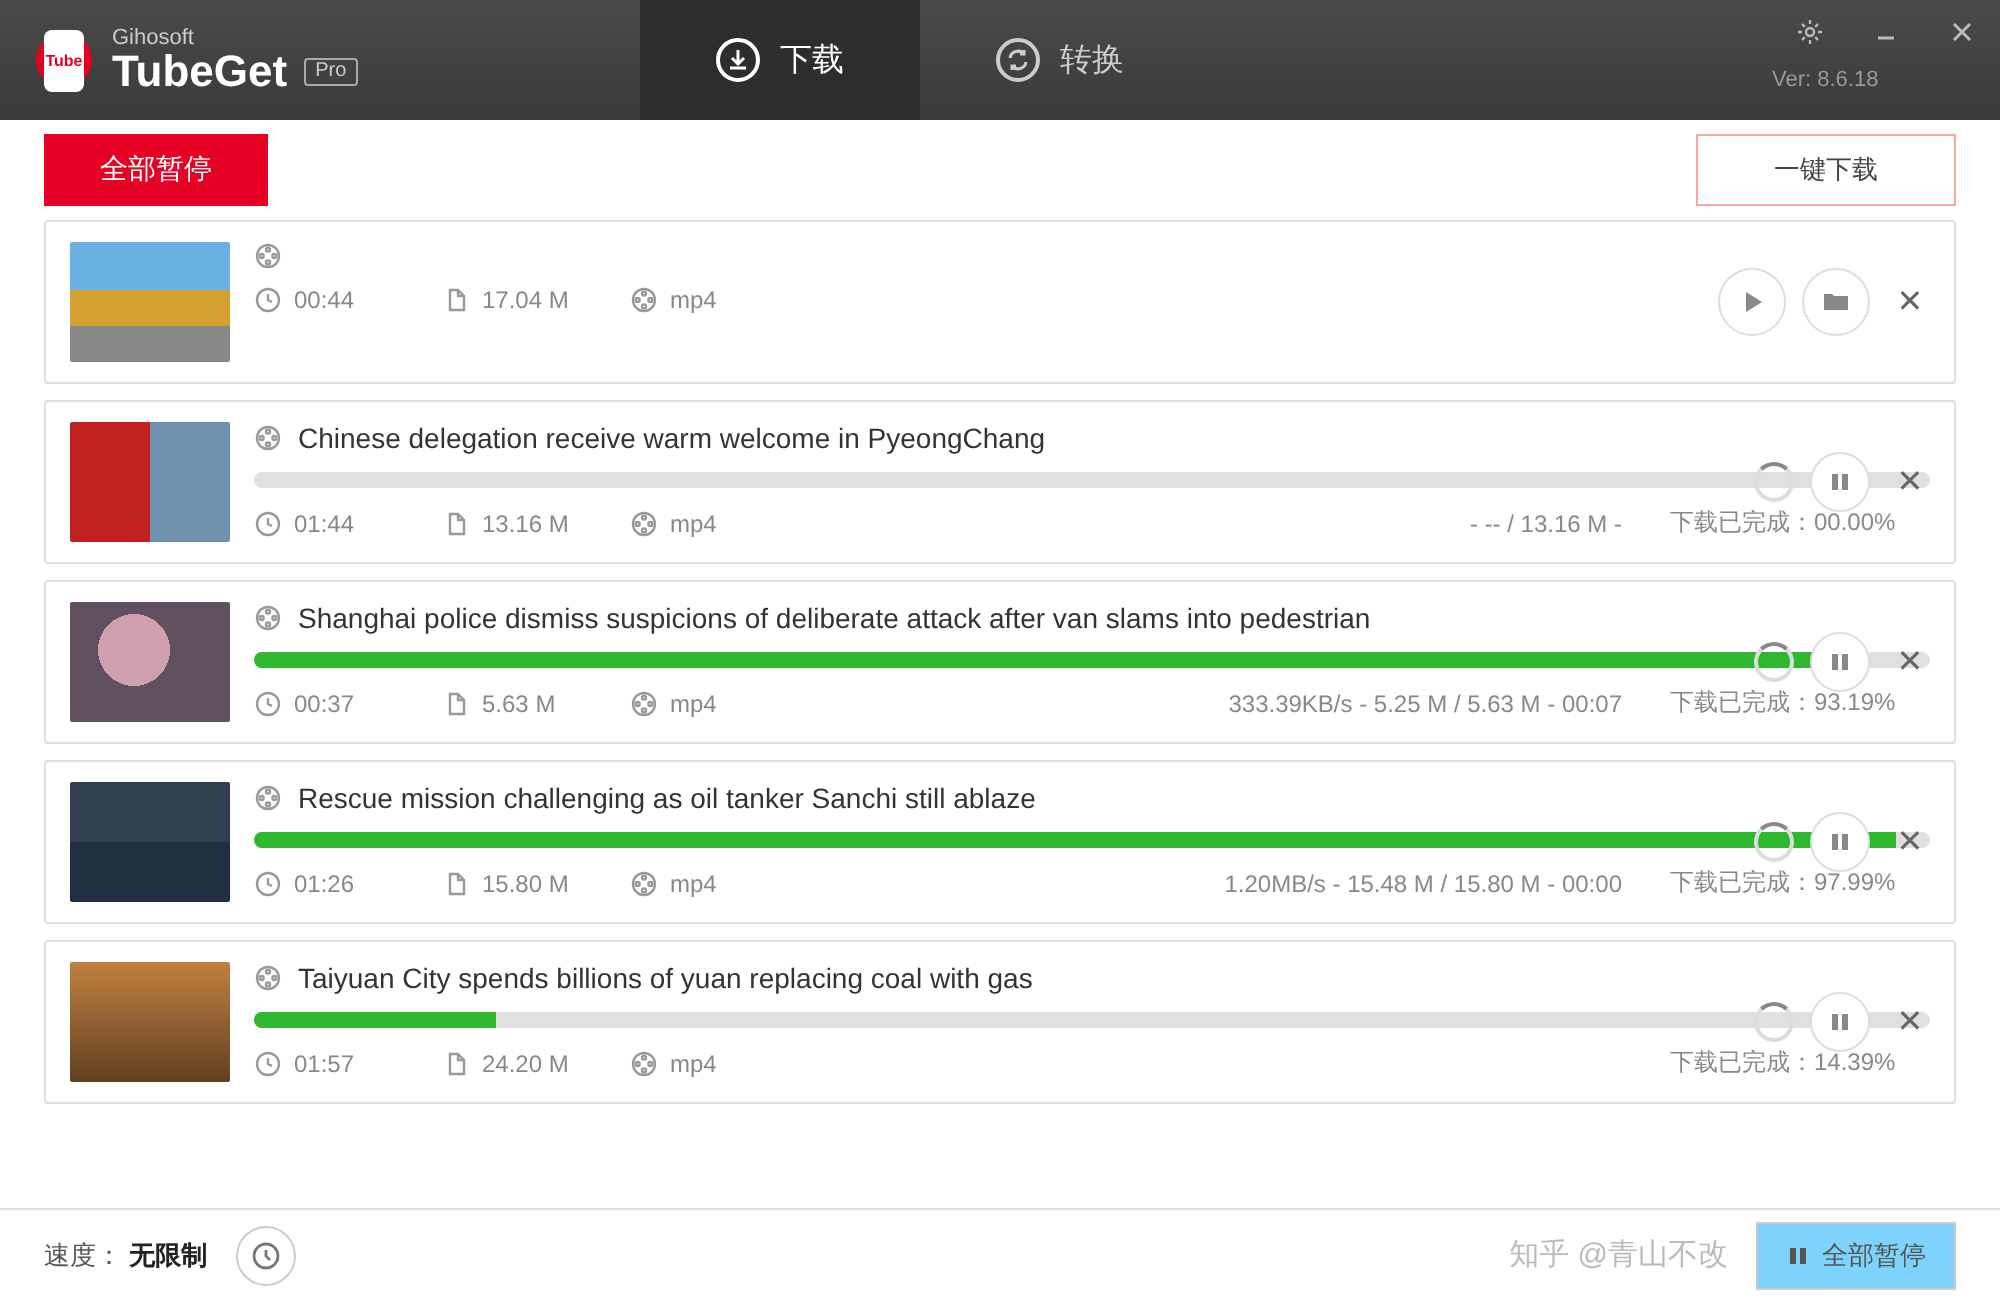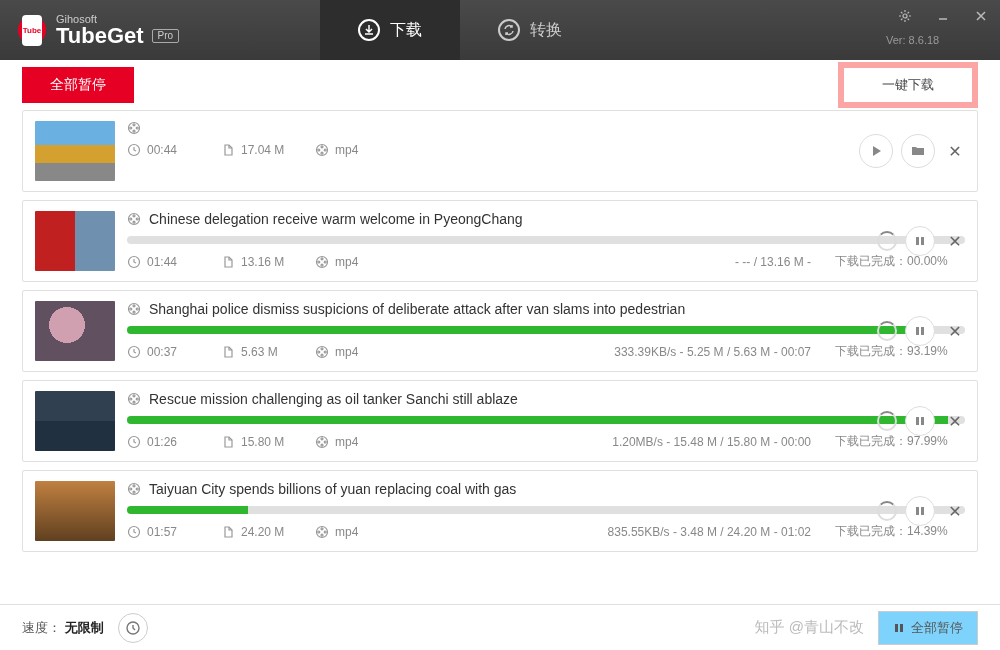--- a/index.html
+++ b/index.html
@@ -22,21 +22,21 @@
 .tab-icon svg { width: 12px; height: 12px; }
 
 .win-controls { position: absolute; right: 0; top: 0; height: 60px; display: flex; flex-direction: column; align-items: flex-start; }
 .win-btns { display: flex; }
 .win-btn { width: 38px; height: 32px; display: flex; align-items: center; justify-content: center; color: #bbb; cursor: pointer; }
 .version { color: #999; font-size: 11px; padding-right: 14px; padding-top: 2px; }
 
 
 .toolbar { height: 50px; display: flex; align-items: center; justify-content: space-between; padding: 0 22px; }
 .paste-btn { background: #e60023; color: #fff; border: none; padding: 9px 28px; font-size: 14px; cursor: pointer; }
-.onekey-btn { background: #fff; border: 6px solid #fca5a5; padding: 8px 38px; font-size: 13px; cursor: pointer; color: #444; }
+.onekey-btn { background: #fff; border: 1px solid #fca5a5; padding: 8px 38px; font-size: 13px; cursor: pointer; color: #444; }
 
 
 .list { padding: 0 22px; height: 470px; overflow-y: auto; }
 .item { border: 1px solid #e0e0e0; border-radius: 2px; margin-bottom: 8px; padding: 10px 12px; display: flex; gap: 12px; position: relative; }
 .thumb { width: 80px; height: 60px; background: #ddd; flex-shrink: 0; border-radius: 1px; }
 .t1{background:linear-gradient(to bottom,#6ab0e0 40%,#d4a030 40%,#d4a030 70%,#888 70%);}
 .t2{background:linear-gradient(to right,#c02020 50%,#7090b0 50%);}
 .t3{background:radial-gradient(circle at 40% 40%,#d0a0b0 30%,#605060 30%);}
 .t4{background:linear-gradient(to bottom,#304050 50%,#203040 50%);}
 .t5{background:linear-gradient(to bottom,#c08040,#604020);}
@@ -420,21 +420,20 @@
               <circle cx="7" cy="7" r="5.5"></circle>
               <circle cx="7" cy="3.8" r="1"></circle>
               <circle cx="7" cy="10.2" r="1"></circle>
               <circle cx="3.8" cy="7" r="1"></circle>
               <circle cx="10.2" cy="7" r="1"></circle>
             </svg>
             <span>mp4</span>
           </span>
 
     <span class="spacer"></span>
-    <span class="dl-info">835.55KB/s - 3.48 M / 24.20 M - 01:02</span>
     <span class="dl-status">下载已完成：14.39%</span>
       </div>
     </div>
     <div class="actions">
       <div class="spinner"></div>
       <div class="action-btn">
           <svg width="10" height="10" viewBox="0 0 10 10" fill="currentColor">
             <rect x="1" y="1" width="3" height="8"></rect>
             <rect x="6" y="1" width="3" height="8"></rect>
           </svg>

